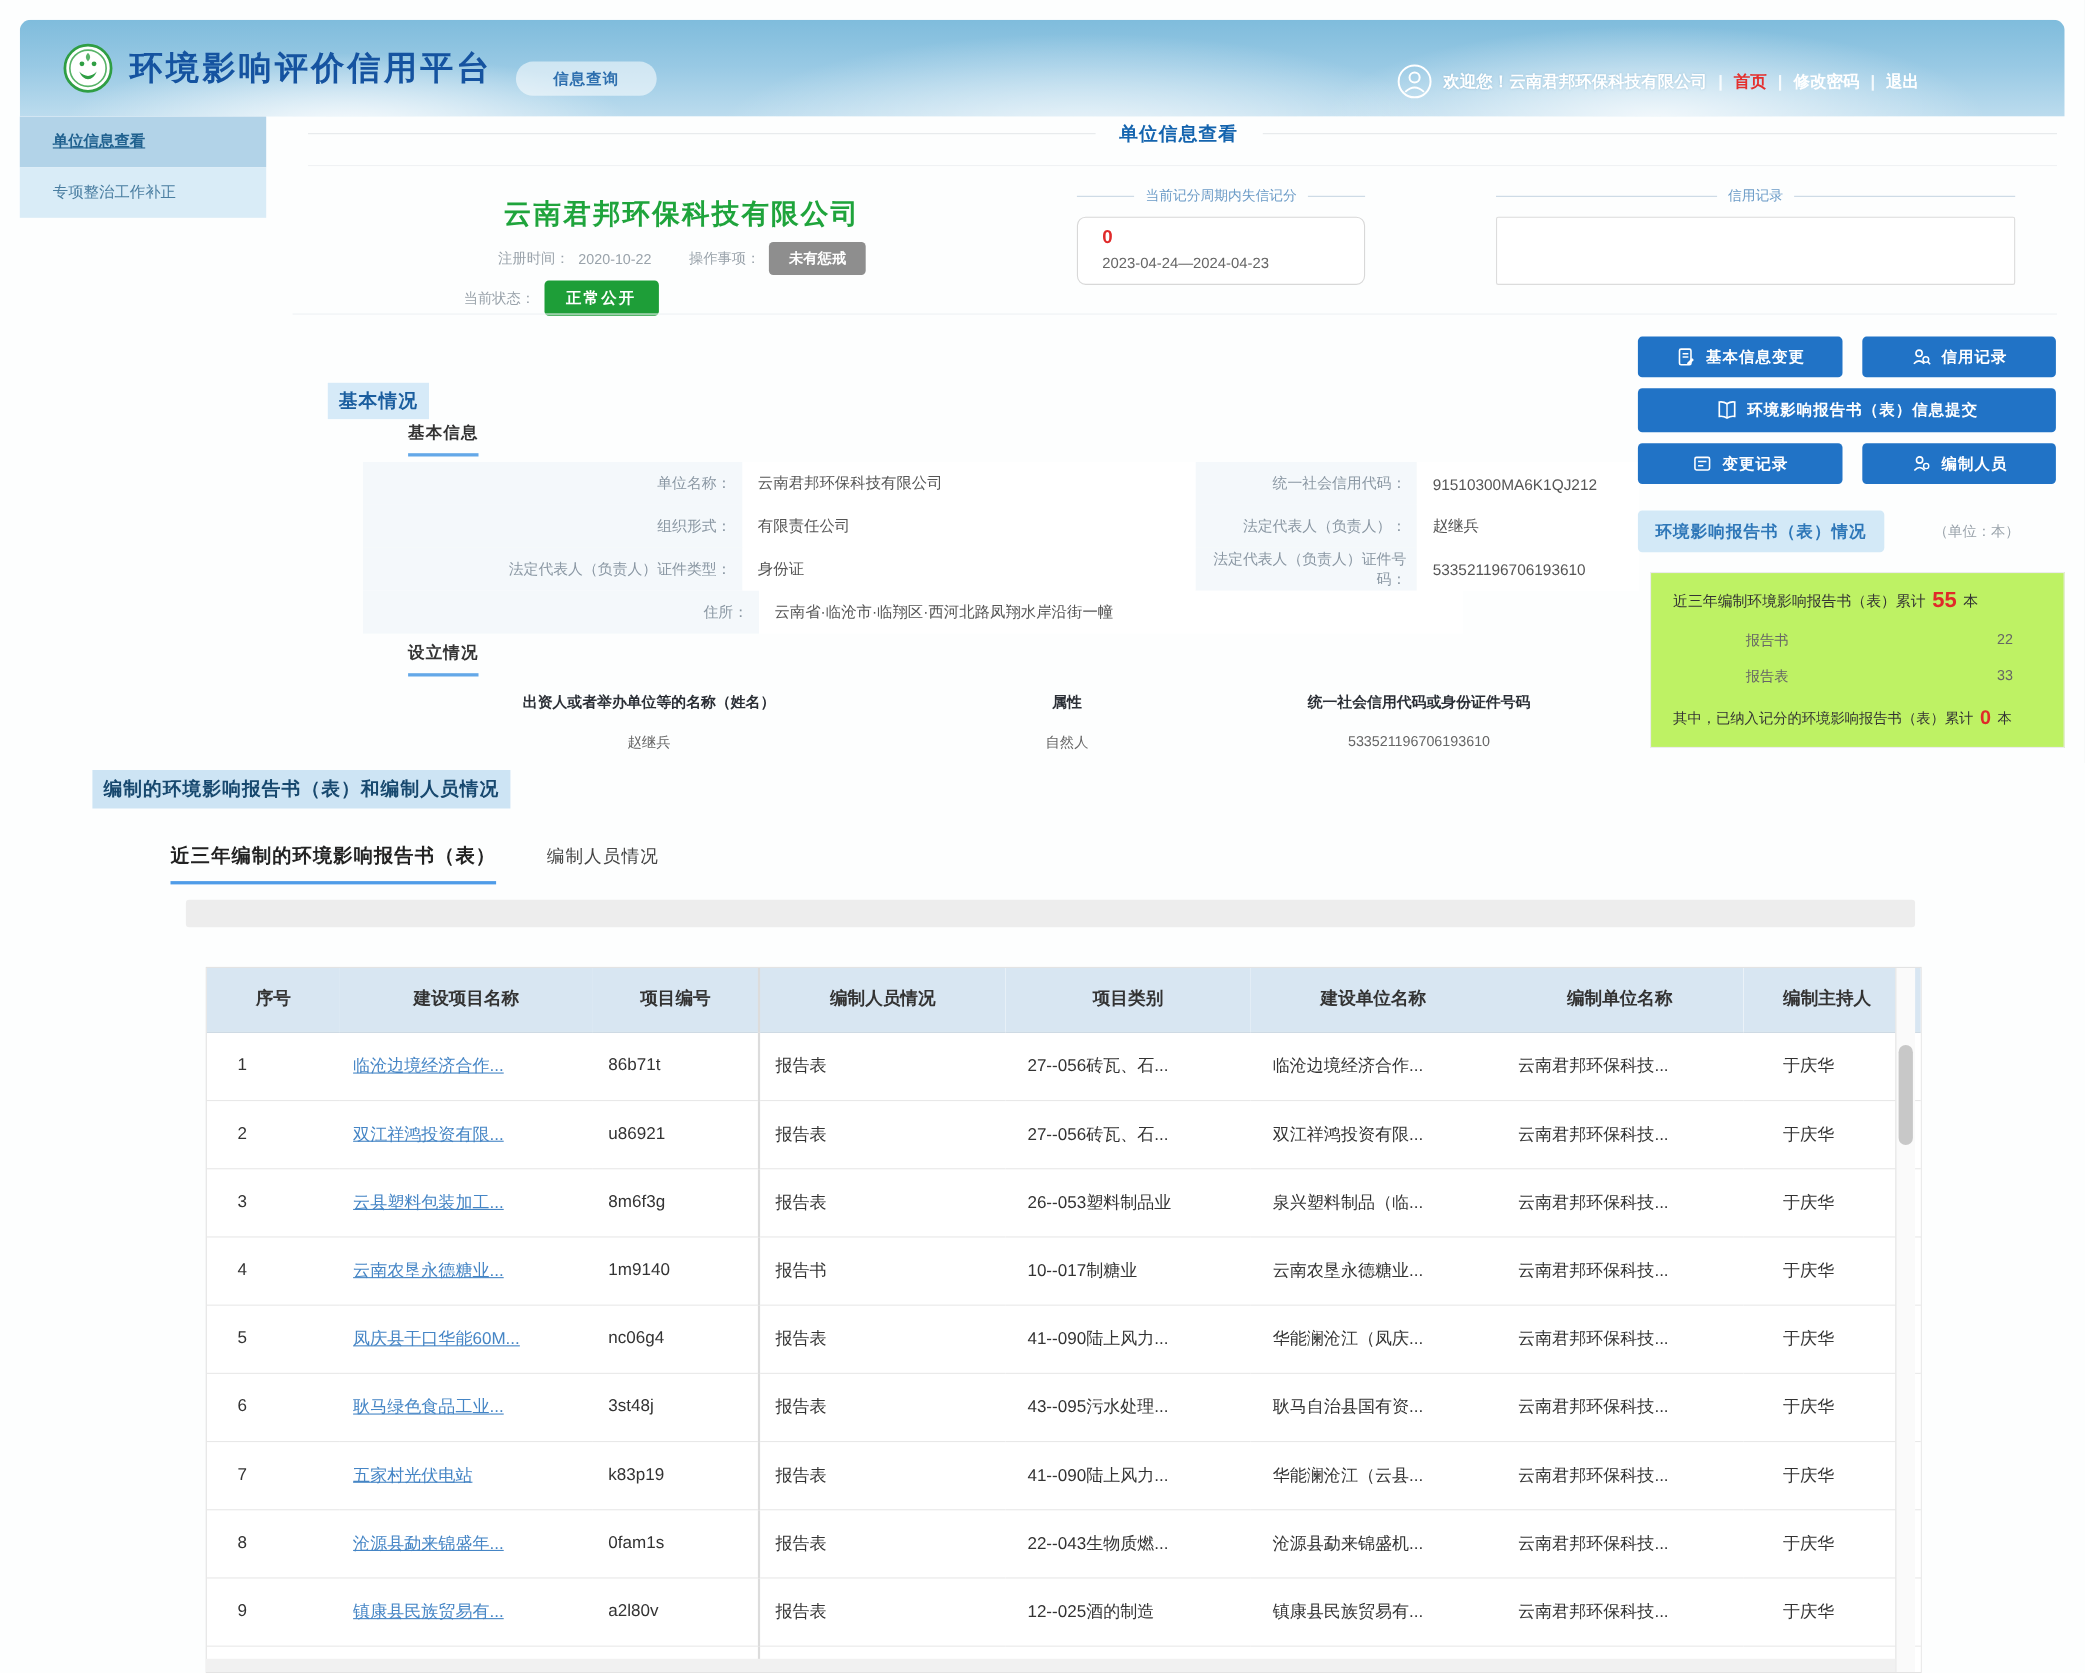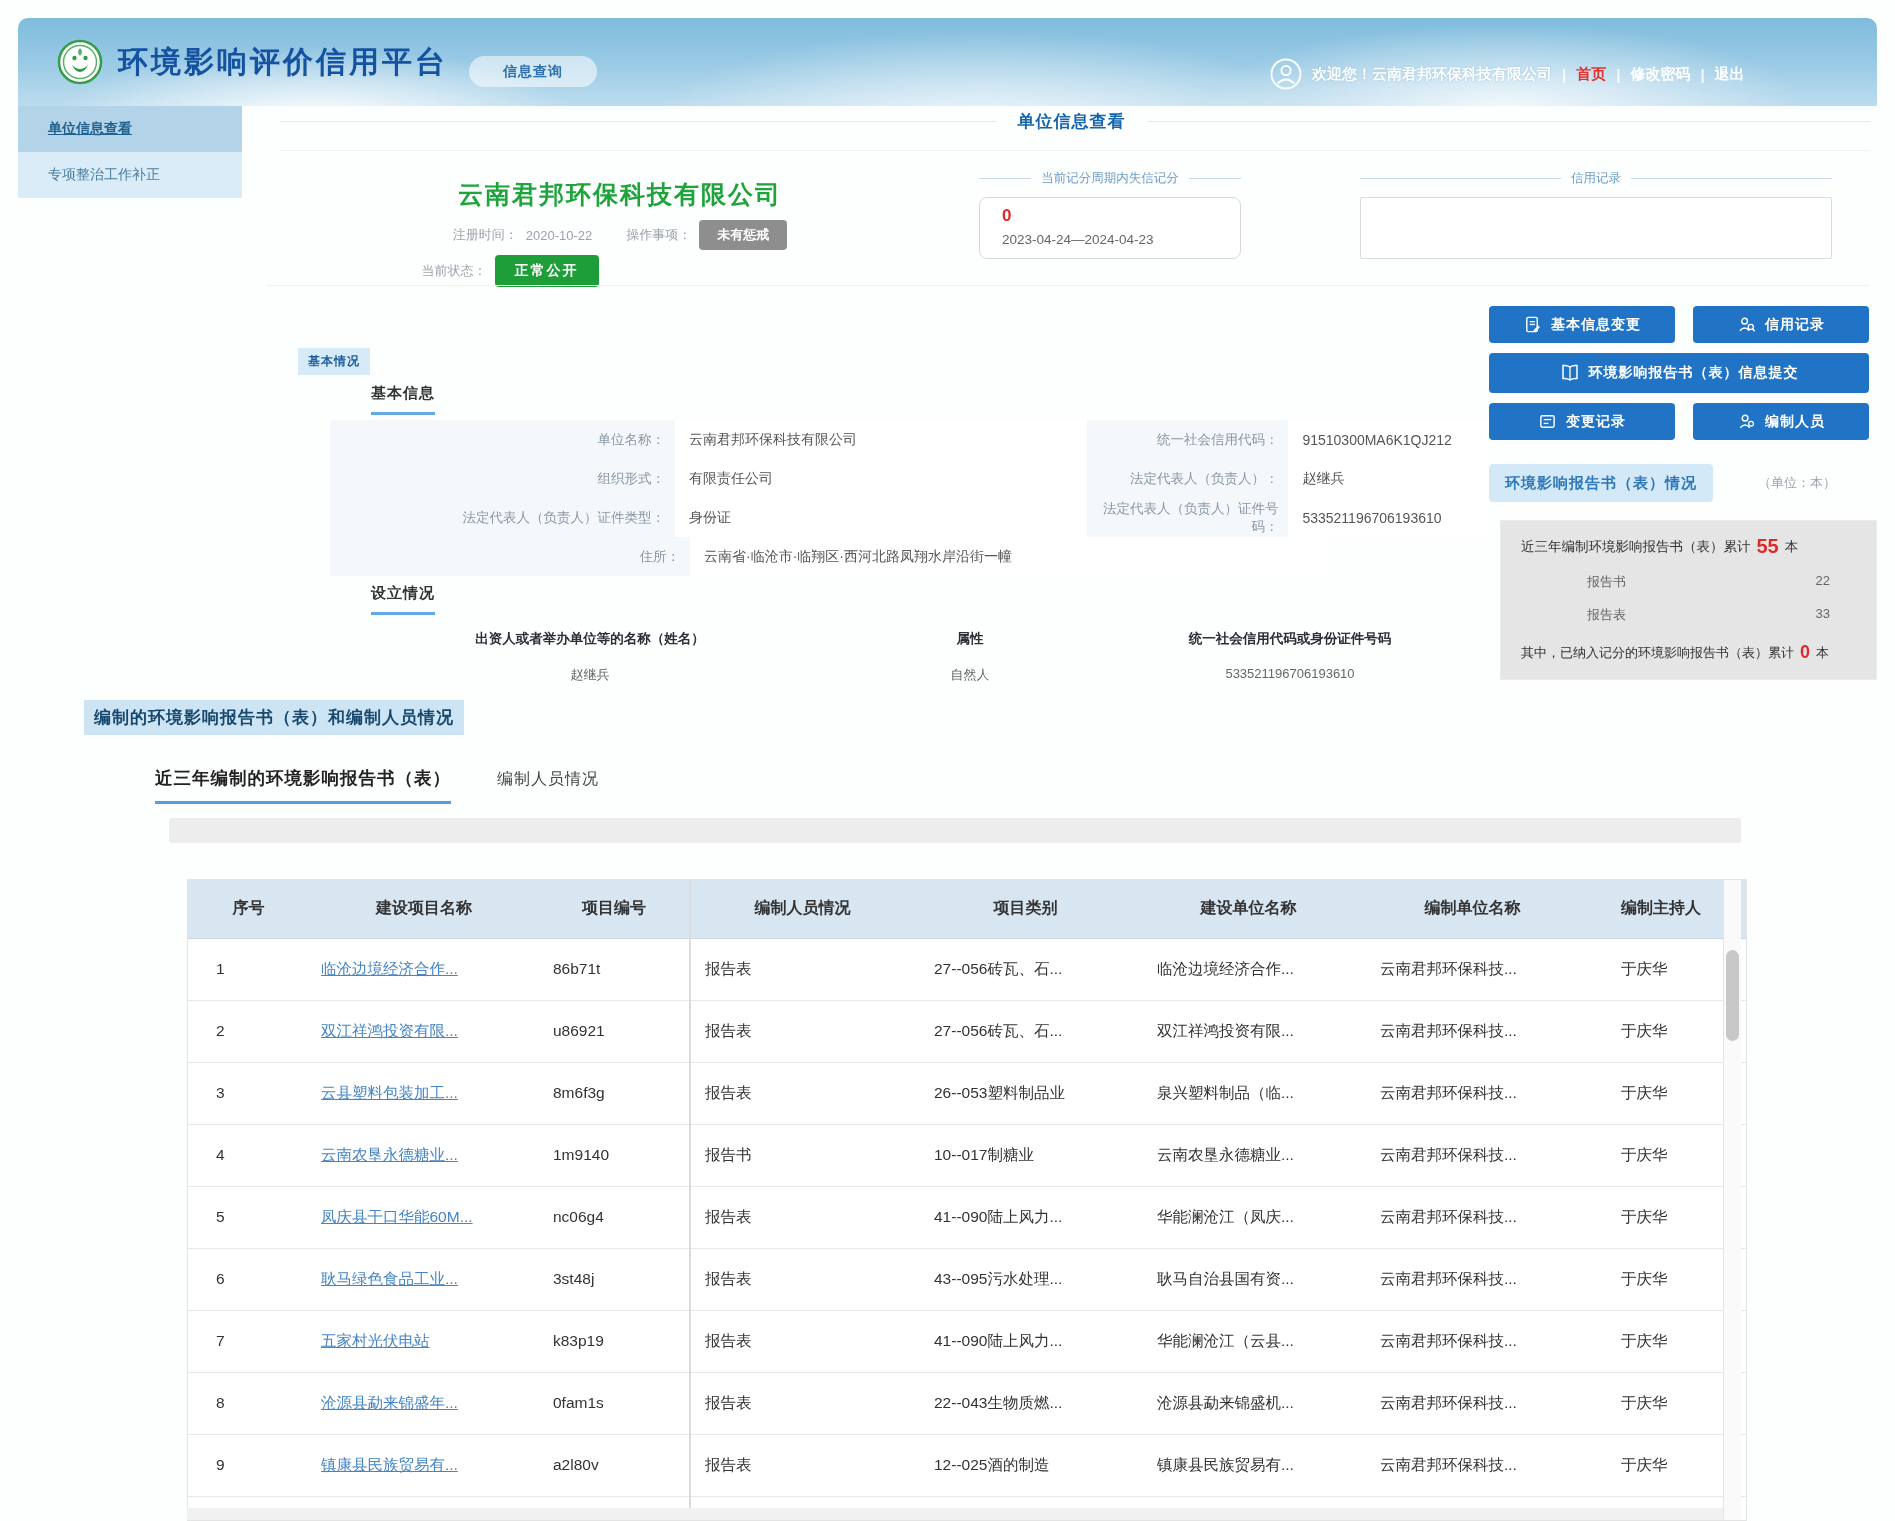--- a/index.html
+++ b/index.html
@@ -69,21 +69,21 @@
   .score-box { margin-top:10px; border:1px solid #d8d8d8; border-radius:8px; background:#fff; padding:8px 10px 10px 22px; height:62px; }
   .score-val { color:#e02a2a; font-size:17px; font-weight:bold; }
   .score-period { margin-top:6px; color:#666; font-size:13.5px; }
   .credit-fs { left:1360px; top:170px; width:472px; }
   .credit-box { margin-top:10px; border:1px solid #dcdcdc; border-radius:2px; background:#fff; height:62px; }
 
   
   .section-line { position:absolute; left:266px; top:285px; width:1604px; height:1px; background:#eef1f4; }
   .section-badge {
     position:absolute; left:298px; top:348px;
-    background:#d6eaf8; color:#1a5d9e; font-size:12px; font-weight:bold;
+    background:#d6eaf8; color:#1a5d9e; font-size:17px; font-weight:bold;
     padding:5px 10px; letter-spacing:1px;
   }
   .subtab { position:absolute; color:#333; font-size:15px; font-weight:bold; padding-bottom:9px; border-bottom:3px solid #64a8e8; letter-spacing:1px; }
   .tab-basic { left:371px; top:384px; }
   .tab-setup { left:371px; top:584px; }
 
   .form-area { position:absolute; left:330px; top:420px; width:1160px; }
   .form-row { display:flex; height:39px; align-items:center; }
   .fl { text-align:right; color:#8a97a3; font-size:13.5px; background:#f4f8fb; height:100%; display:flex; align-items:center; justify-content:flex-end; padding-right:10px; }
   .fv { color:#555; font-size:14px; padding-left:14px; background:#fff; height:100%; display:flex; align-items:center; }
@@ -111,21 +111,21 @@
   .b3 { left:1489px; top:403px; width:186px; height:37px; }
   .b4 { left:1693px; top:403px; width:176px; height:37px; }
 
   
   .stats-banner {
     position:absolute; left:1489px; top:464px; height:38px; padding:0 16px;
     background:#d3e9f7; border-radius:4px; display:flex; align-items:center;
     color:#2e77b8; font-size:15px; font-weight:bold; letter-spacing:1px;
   }
   .stats-unit { position:absolute; left:1758px; top:474px; color:#9aa3ab; font-size:13px; }
-  .stats-box { position:absolute; left:1500px; top:520px; width:377px; height:160px; border:1px solid #ececec; background:#e5e5e5; padding:14px 20px 0 20px; }
+  .stats-box { position:absolute; left:1500px; top:520px; width:377px; height:160px; border:1px solid #ececec; background:#bef264; padding:14px 20px 0 20px; }
   .stats-total { color:#333; font-size:13.5px; display:flex; align-items:center; gap:6px; white-space:nowrap; }
   .stats-total .big-red { color:#e02a2a; font-size:20px; font-weight:bold; }
   .stats-line { display:flex; justify-content:space-between; padding:0 26px 0 66px; margin-top:15px; color:#666; font-size:13px; }
   .stats-note { margin-top:18px; color:#333; font-size:13px; display:flex; align-items:center; gap:6px; white-space:nowrap; }
   .stats-note .big-red { color:#e02a2a; font-size:18px; font-weight:bold; }
 
   
   .reports-title {
     position:absolute; left:48px; top:700px;
     background:#cde4f4; color:#17486e; font-size:17px; font-weight:bold;

